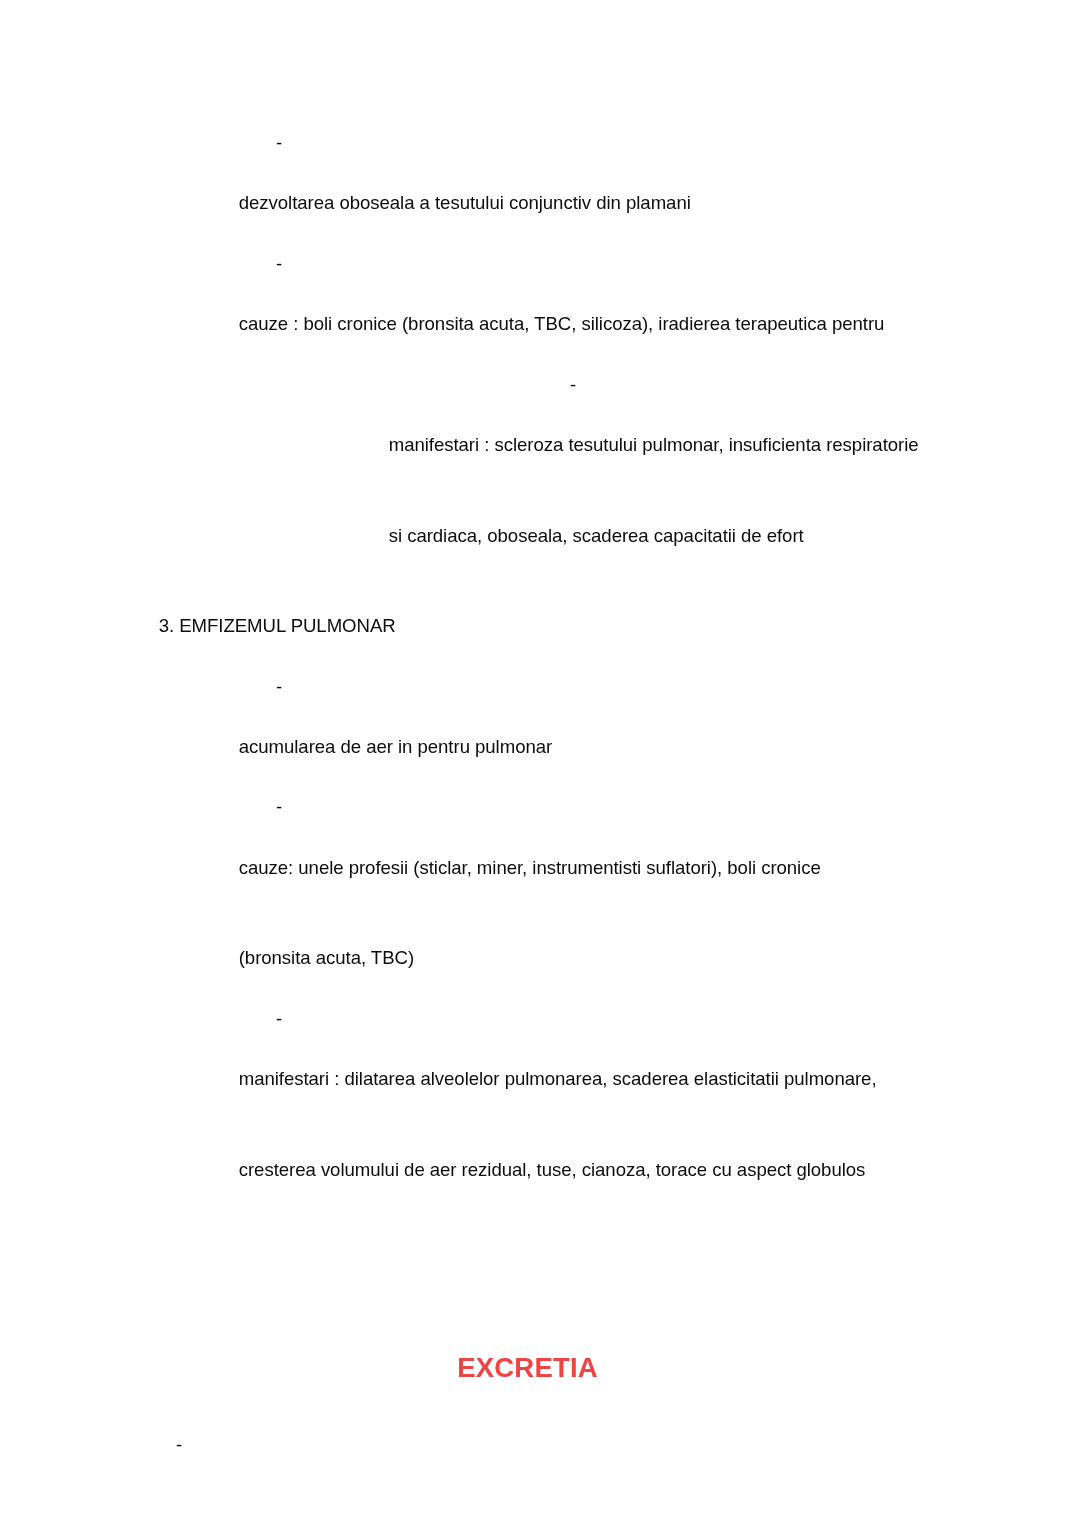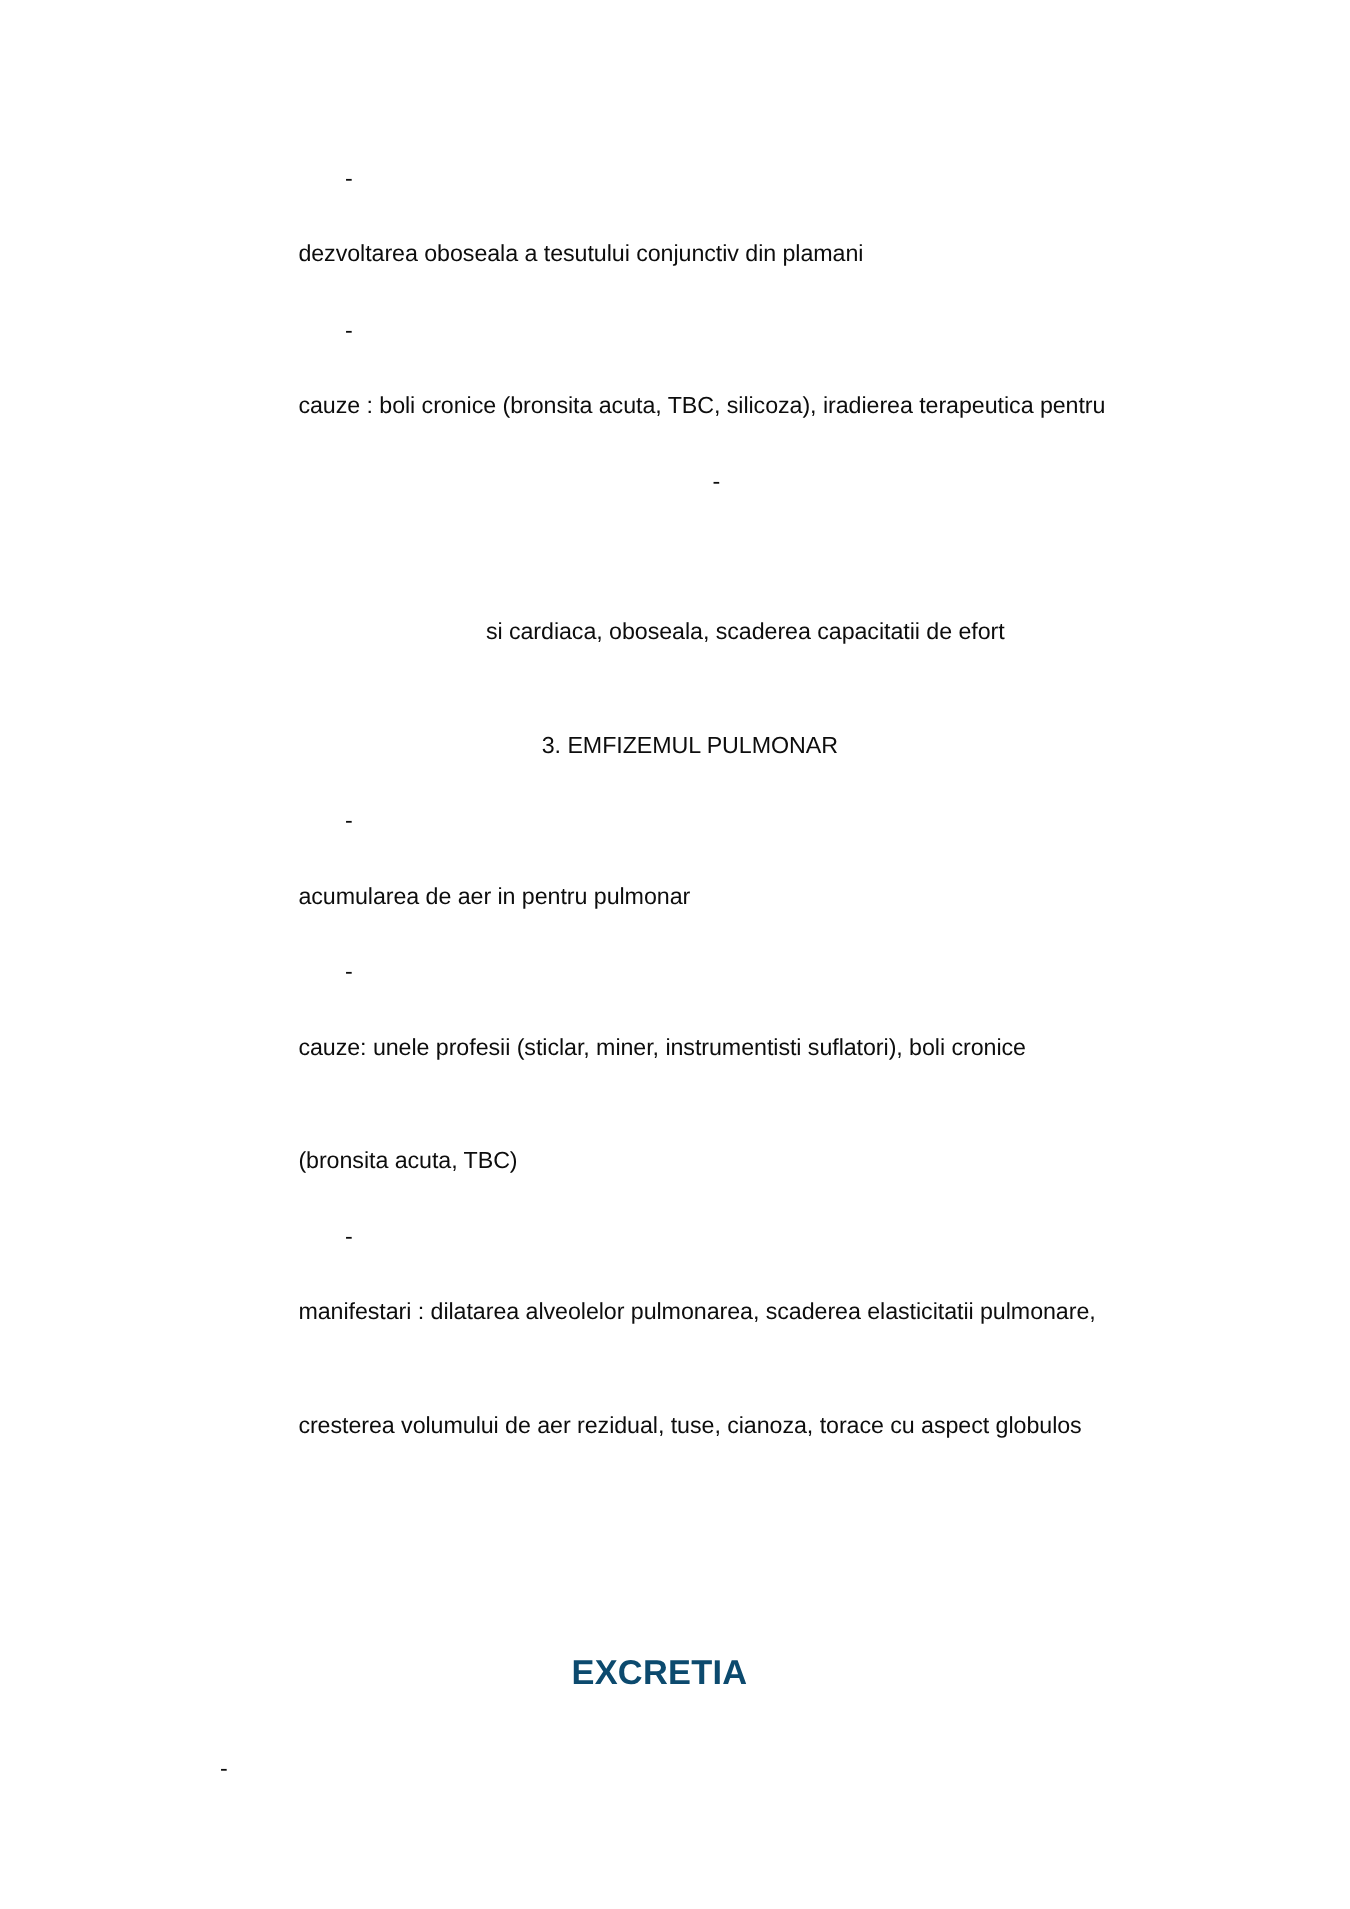--- a/index.html
+++ b/index.html
@@ -34,37 +34,37 @@
   .marker {
     position: absolute;
     top: 0;
     display: inline-block;
     color: #0d0d0d;
     font-size: 18.6px;
     line-height: 30.2px;
   }
 
   
-  .lvl-head      { margin-left: 18px; text-align: center; }   
+  .lvl-head      { margin-left: 18px; }   
   .lvl-dash1     { margin-left: 98px; }   
   .lvl-dash1 .marker { left: 68px; }
   .lvl-dash-deep { margin-left: 248px; }  
   .lvl-dash-deep .marker { left: 212px; }
   .lvl-dash0     { margin-left: 48px; }   
   .lvl-dash0 .marker { left: 18px; }
 
   .blank { height: 30.2px; }
   .blank-half { height: 15px; }
 
   .title {
     text-align: center;
     font-size: 27.5px;
     line-height: 34px;
     font-weight: bold;
-    color: #0c4a6e;
+    color: #ef4444;
     letter-spacing: 0.2px;
   }
 </style>
 </head>
 <body>
 
 <div class="page">
 
   <div>
 
@@ -74,20 +74,21 @@
     </div>
 
     <div class="doc-line lvl-dash1">
       <span class="marker">-</span>
       <span>cauze : boli cronice (bronsita acuta, TBC, silicoza), iradierea terapeutica pentru</span>
     </div>
 
 
     <div class="doc-line lvl-dash-deep">
       <span class="marker">-</span>
+      <span>manifestari : scleroza tesutului pulmonar, insuficienta respiratorie</span>
     </div>
 
     <div class="doc-line lvl-dash-deep">
       <span>si cardiaca, oboseala, scaderea capacitatii de efort</span>
     </div>
   </div>
 
   <div>
 
     <div class="doc-line lvl-head">

